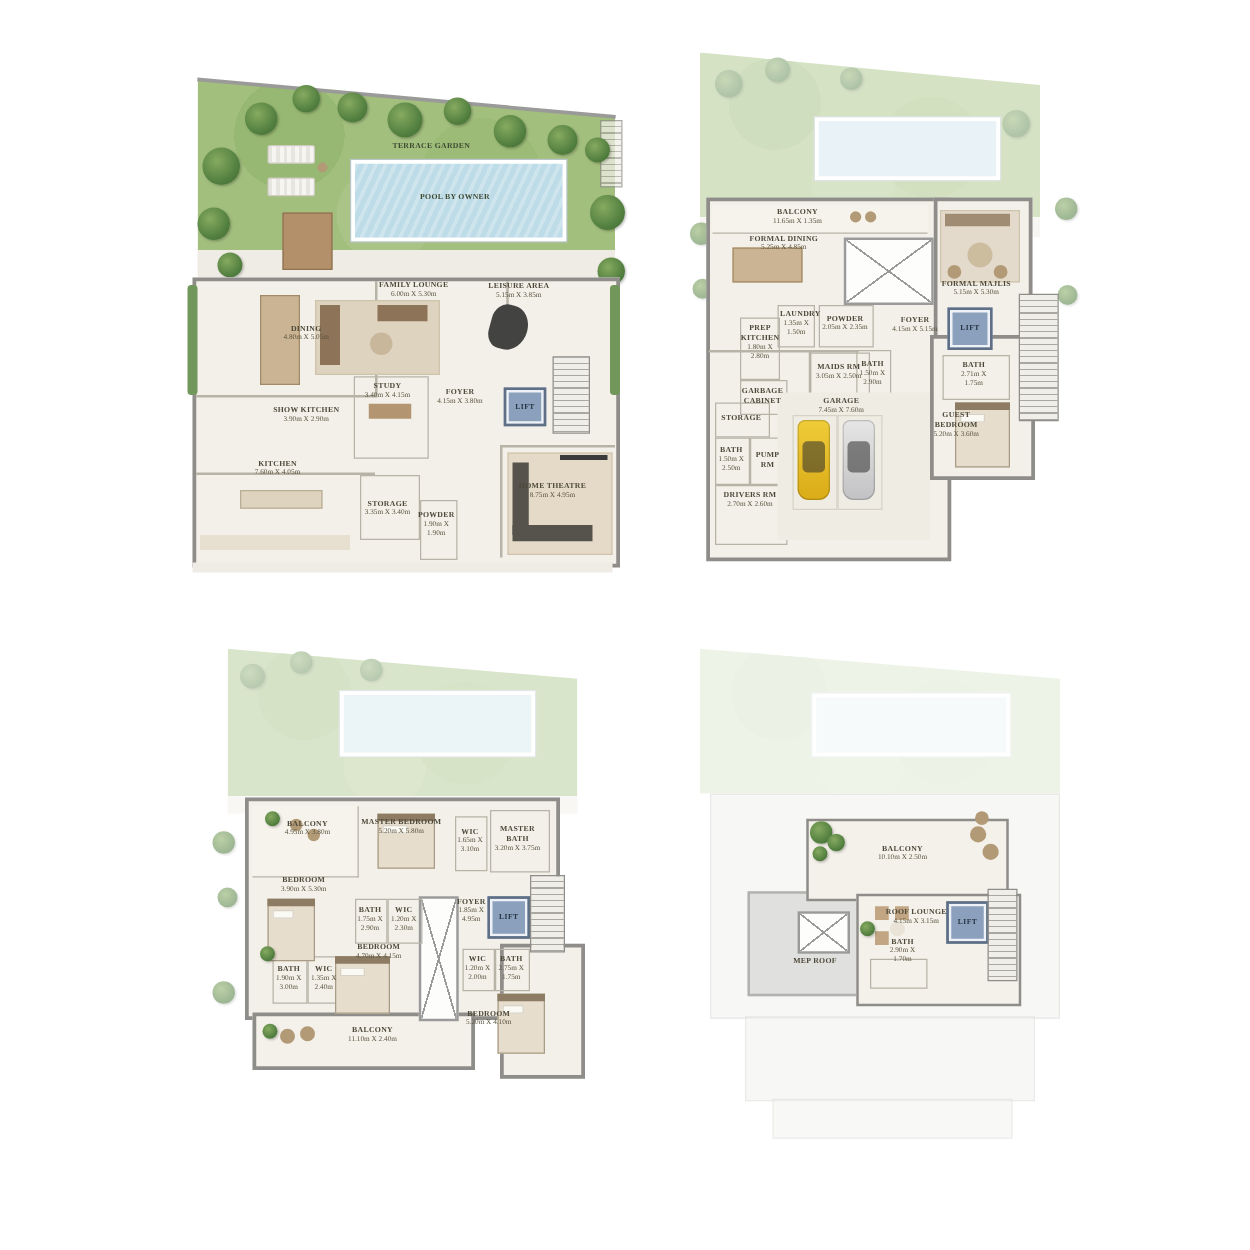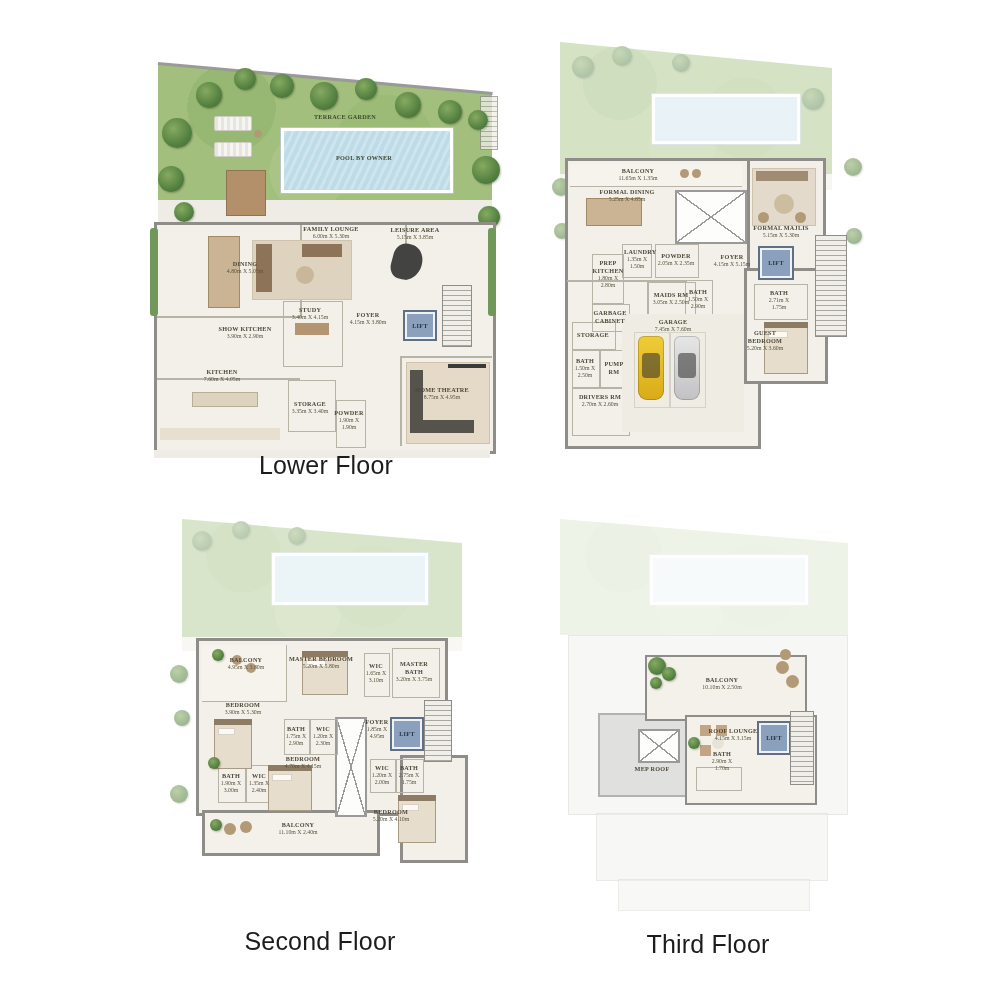--- a/index.html
+++ b/index.html
@@ -165,21 +165,20 @@
       </div>
     <div class="room narrow" style="left:199px;top:372px;">
         <div class="rn">POWDER</div>
         <div class="rd">1.90m X 1.90m</div>
       </div>
     <div class="room" style="left:292px;top:345px;">
         <div class="rn">HOME THEATRE</div>
         <div class="rd">8.75m X 4.95m</div>
       </div>
   </div>
-  <div class="caption" style="left:150px;top:450px;width:352px;">Lower Floor</div>
 
   <div class="floor" style="left:552px;top:28px;width:312px;height:420px;">
     <div class="ghost">
       <div class="garden" style="left:8px;top:6px;width:272px;height:140px;clip-path:polygon(0 8px,100% 34px,100% 100%,0 100%);"></div>
       <div class="walkway" style="left:8px;top:146px;width:272px;height:16px;"></div>
       <div class="pool" style="left:100px;top:66px;width:142px;height:44px;background:#cfe4ec;"></div>
       <div class="tree" style="left:20px;top:28px;width:22px;height:22px;"></div>
       <div class="tree" style="left:60px;top:18px;width:20px;height:20px;"></div>
       <div class="tree" style="left:120px;top:26px;width:18px;height:18px;"></div>
       <div class="tree" style="left:250px;top:60px;width:22px;height:22px;"></div>
@@ -393,21 +392,20 @@
       </div>
     <div class="room narrow" style="left:241px;top:270px;width:28px;">
         <div class="rn">BATH</div>
         <div class="rd">2.75m X 1.75m</div>
       </div>
     <div class="room" style="left:223px;top:310px;">
         <div class="rn">BEDROOM</div>
         <div class="rd">5.20m X 4.10m</div>
       </div>
   </div>
-  <div class="caption" style="left:168px;top:926px;width:304px;">Second Floor</div>
 
   <div class="floor" style="left:548px;top:505px;width:320px;height:420px;">
     <div class="ghost3">
       <div class="garden" style="left:12px;top:6px;width:288px;height:124px;clip-path:polygon(0 8px,100% 32px,100% 100%,0 100%);"></div>
       <div class="pool" style="left:102px;top:50px;width:152px;height:44px;background:#cfe4ec;"></div>
     </div>
     <div class="ghostmass" style="left:20px;top:130px;width:278px;height:178px;opacity:.55;"></div>
     <div class="ghostmass" style="left:48px;top:308px;width:230px;height:66px;opacity:.5;"></div>
     <div class="ghostmass" style="left:70px;top:374px;width:190px;height:30px;opacity:.45;"></div>
     <div class="gray" style="left:50px;top:208px;width:150px;height:80px;"></div>
@@ -441,15 +439,14 @@
         <div class="rd">4.15m X 3.15m</div>
       </div>
     <div class="room narrow" style="left:174px;top:256px;width:30px;">
         <div class="rn">BATH</div>
         <div class="rd">2.90m X 1.70m</div>
       </div>
     <div class="room" style="left:104px;top:264px;">
         <div class="rn">MEP ROOF</div>
       </div>
   </div>
-  <div class="caption" style="left:548px;top:929px;width:320px;">Third Floor</div>
 
 </div>
 
 </body></html>

